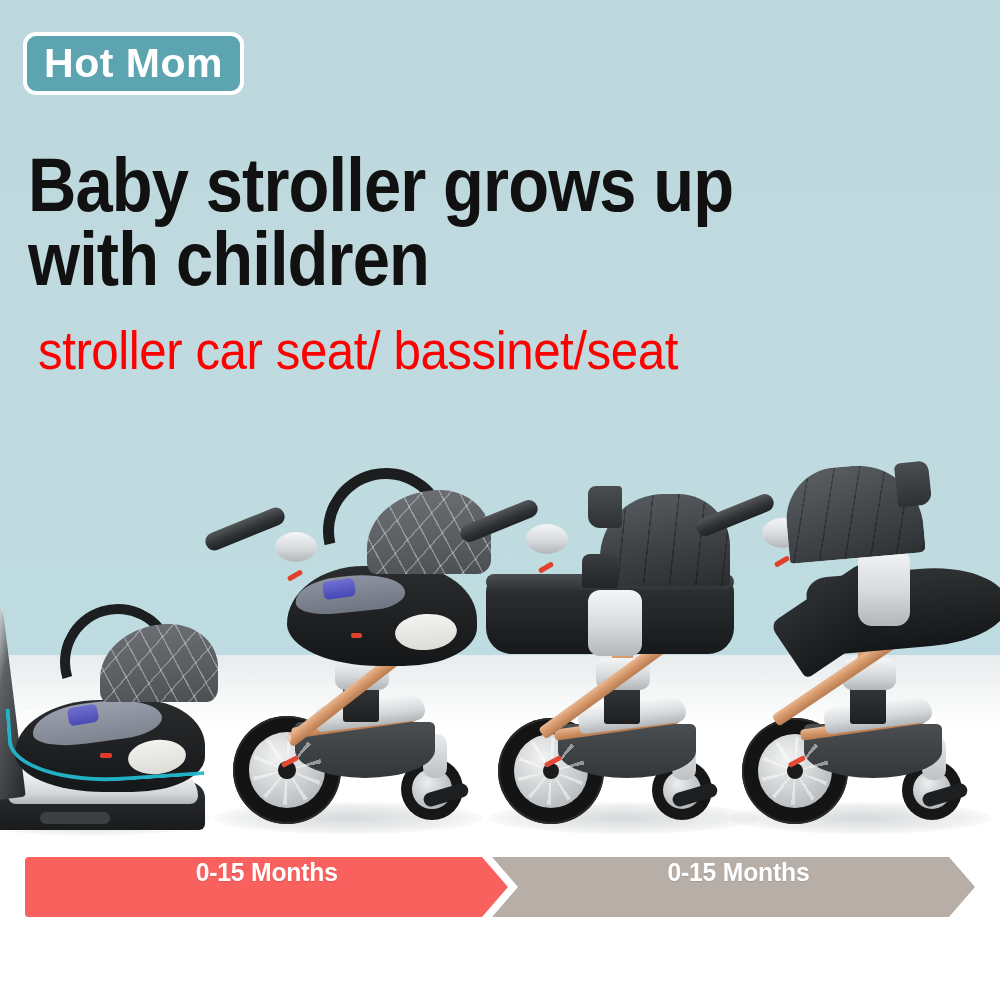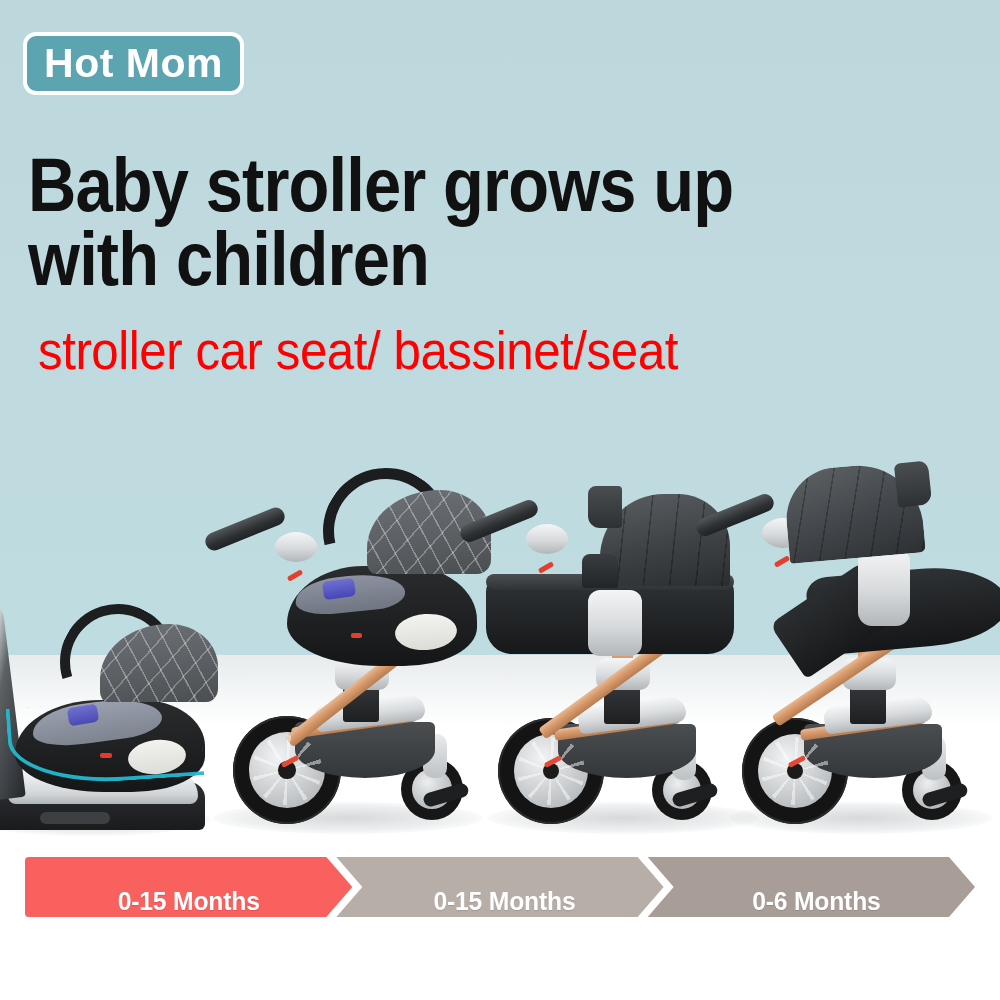--- a/index.html
+++ b/index.html
@@ -217,21 +217,21 @@
     position: absolute;
     left: 25px; top: 857px;
     width: 950px; height: 60px;
     display: flex;
   }
   .chev {
     position: relative;
     height: 60px;
     flex: 1 1 0;
     display: flex;
-    align-items: flex-end;
+    align-items: flex-start;
     justify-content: center;
     margin-right: -16px;
     clip-path: polygon(0 0, calc(100% - 26px) 0, 100% 50%, calc(100% - 26px) 100%, 0 100%, 26px 50%);
     filter: drop-shadow(0 2px 2px rgba(0,0,0,0.18));
   }
   .chev:first-child {
     clip-path: polygon(0 0, calc(100% - 26px) 0, 100% 50%, calc(100% - 26px) 100%, 0 100%);
     border-radius: 4px 0 0 4px;
   }
   .chev:last-child {
@@ -498,18 +498,15 @@
 
   </div>
 
   <div class="ribbon">
     <div class="chev" style="background:#f9615f;">
       <span class="chev-label">0-15 Months</span>
     </div>
     <div class="chev" style="background:#b7aea7;">
       <span class="chev-label">0-15 Months</span>
     </div>
-    <div class="chev" style="background:#a99e97;">
-      <span class="chev-label">0-6 Months</span>
-    </div>
   </div>
 
 </div>
 
 </body></html>

